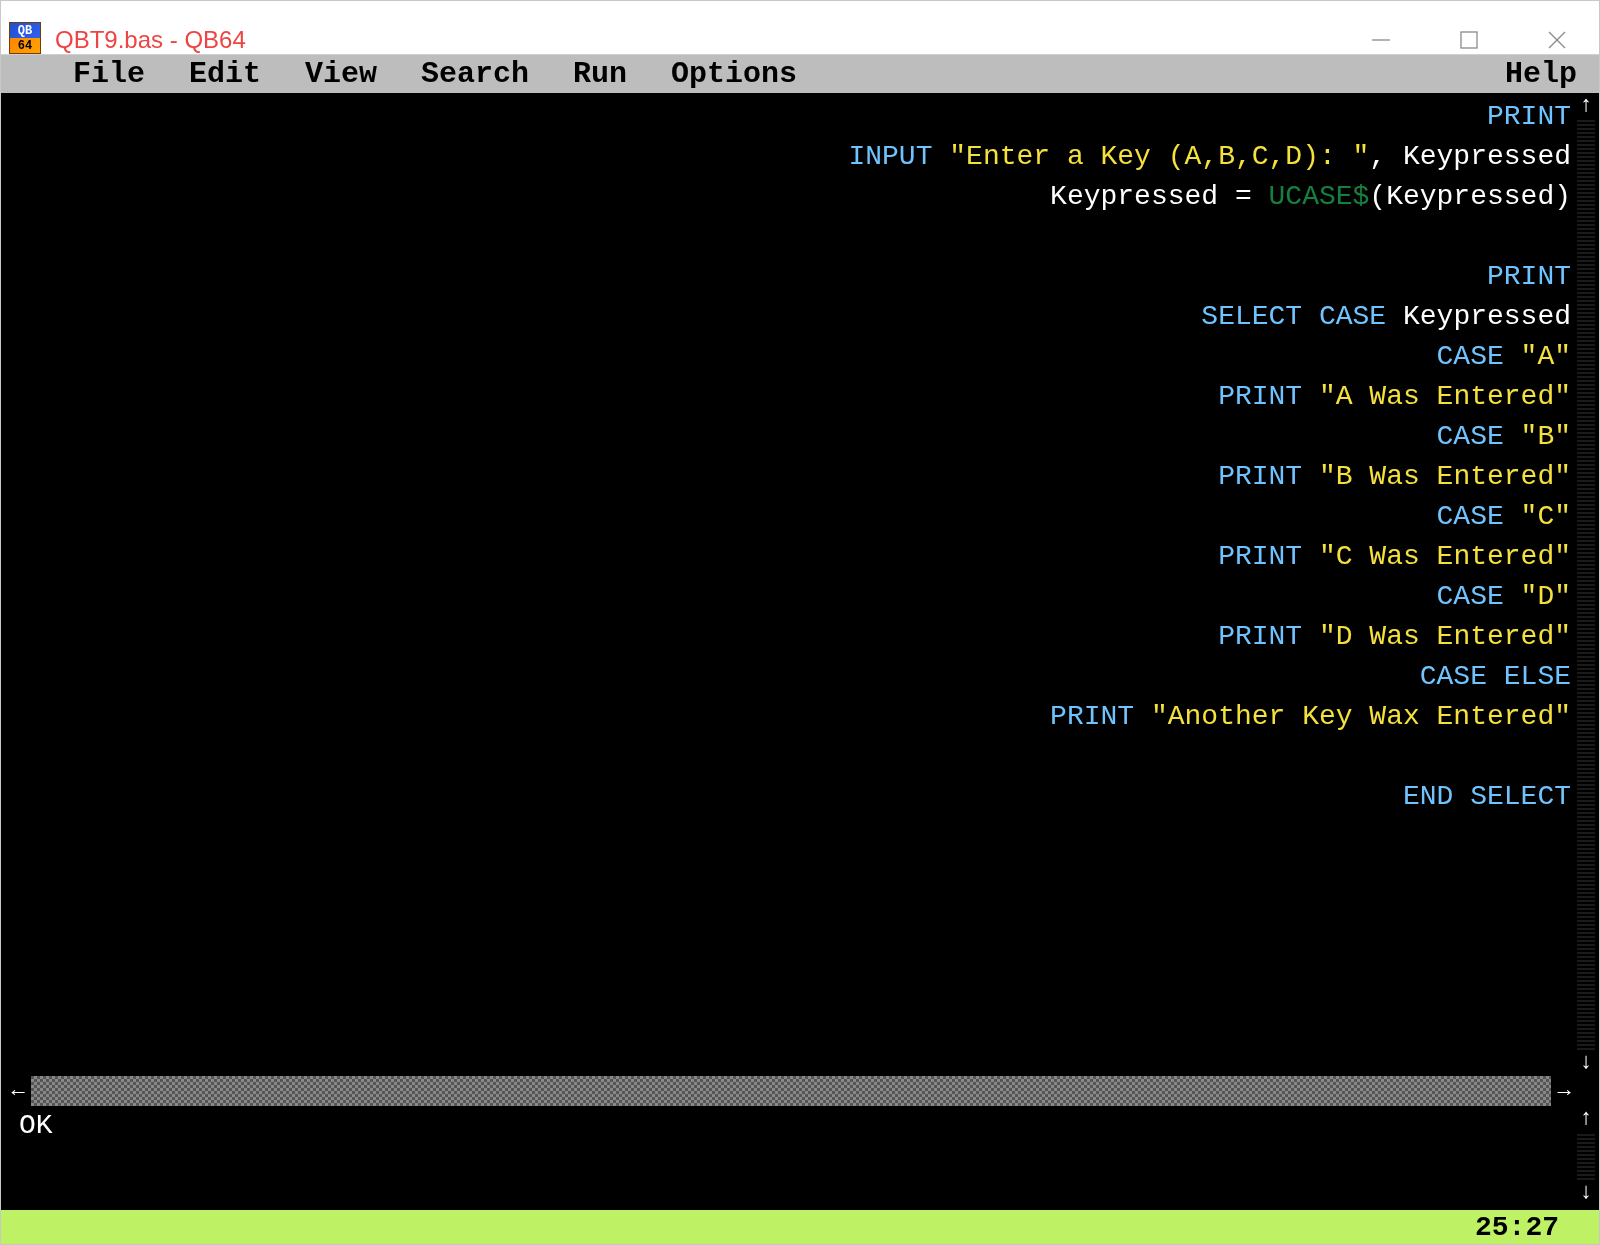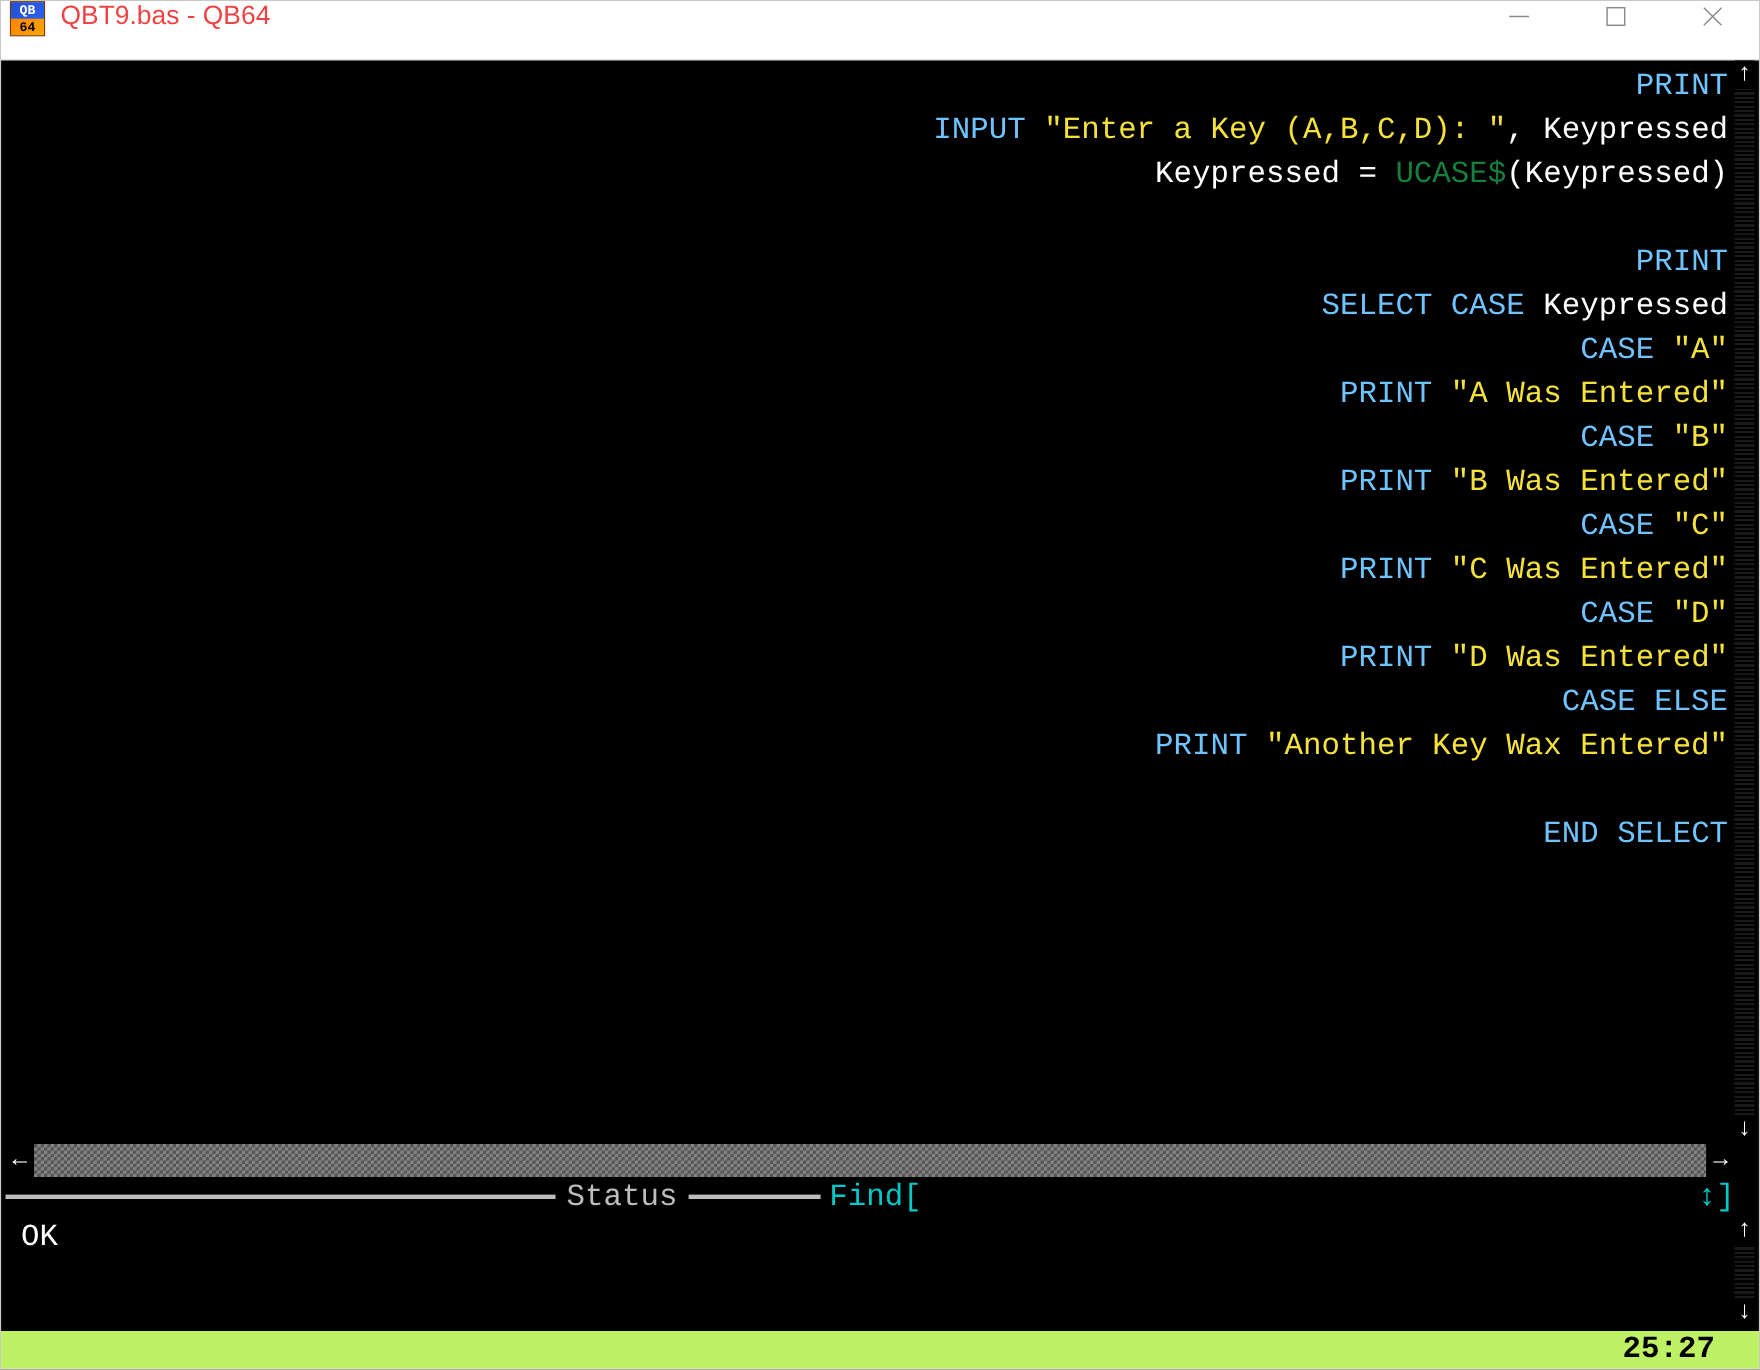--- a/index.html
+++ b/index.html
@@ -13,21 +13,21 @@
   .window {
     width: 1600px; height: 1245px;
     display: flex; flex-direction: column;
     border: 1px solid #c8c8c8;
     background: #ffffff;
   }
   
   .titlebar {
     height: 54px;
     background: #ffffff;
-    display: flex; align-items: flex-start;
+    display: flex; align-items: flex-end;
     padding: 0 8px;
     border-bottom: 1px solid #d0d0d0;
   }
   .app-icon {
     width: 32px; height: 32px;
     margin-right: 14px;
     position: relative;
     background: linear-gradient(135deg,#ff7a00 0%,#ffa500 100%);
     border: 1px solid #704000;
   }
@@ -226,46 +226,49 @@
       </div>
       <div class="win-btn">
         <svg width="24" height="24">
             <line x1="4" y1="4" x2="20" y2="20"></line>
             <line x1="20" y1="4" x2="4" y2="20"></line>
           </svg>
       </div>
     </div>
   </div>
 
+  <div class="menubar">
+    <div class="menu-item">File</div>
+    <div class="menu-item">Edit</div>
+    <div class="menu-item">View</div>
+    <div class="menu-item">Search</div>
+    <div class="menu-item">Run</div>
+    <div class="menu-item">Options</div>
+    <div class="menu-spacer"></div>
+    <div class="menu-item">Help</div>
+  </div>
 
   <div class="editor-wrap">
 
 
     <div class="code-row">
       <div class="code" id="code"><div><span class="kw">PRINT</span></div><div><span class="kw">INPUT </span><span class="str">"Enter a Key (A,B,C,D): "</span><span class="id">, Keypressed</span></div><div><span class="id">Keypressed = </span><span class="fn">UCASE$</span><span class="id">(Keypressed)</span></div><div>&nbsp;</div><div><span class="kw">PRINT</span></div><div><span class="kw">SELECT CASE </span><span class="id">Keypressed</span></div><div><span class="ind1"></span><span class="kw">CASE </span><span class="str">"A"</span></div><div><span class="ind2"></span><span class="kw">PRINT </span><span class="str">"A Was Entered"</span></div><div><span class="ind1"></span><span class="kw">CASE </span><span class="str">"B"</span></div><div><span class="ind2"></span><span class="kw">PRINT </span><span class="str">"B Was Entered"</span></div><div><span class="ind1"></span><span class="kw">CASE </span><span class="str">"C"</span></div><div><span class="ind2"></span><span class="kw">PRINT </span><span class="str">"C Was Entered"</span></div><div><span class="ind1"></span><span class="kw">CASE </span><span class="str">"D"</span></div><div><span class="ind2"></span><span class="kw">PRINT </span><span class="str">"D Was Entered"</span></div><div><span class="ind1"></span><span class="kw">CASE ELSE</span></div><div><span class="ind2"></span><span class="kw">PRINT </span><span class="str">"Another Key Wax Entered"</span></div><div>&nbsp;</div><div><span class="kw">END SELECT</span></div></div>
       <div class="vscroll">
         <div class="scroll-arrow">↑</div>
         <div class="scroll-track-v"></div>
         <div class="scroll-arrow">↓</div>
       </div>
     </div>
 
     <div class="hscroll">
       <div class="scroll-arrow">←</div>
       <div class="scroll-track-h"></div>
       <div class="scroll-arrow">→</div>
     </div>
 
-    <div class="status-row">
-      <div class="status-line" style="width:500px"></div>
-      <div class="status-label">Status</div>
-      <div class="status-line" style="width:120px"></div>
-      <div class="find-label"><span>Find[</span></div>
-      <div class="status-right">↕]</div>
-    </div>
 
     <div class="ok-row">
       <div class="ok-text">OK</div>
       <div class="mini-vscroll">
         <div class="scroll-arrow">↑</div>
         <div class="mini-track"></div>
         <div class="scroll-arrow">↓</div>
       </div>
     </div>
 

